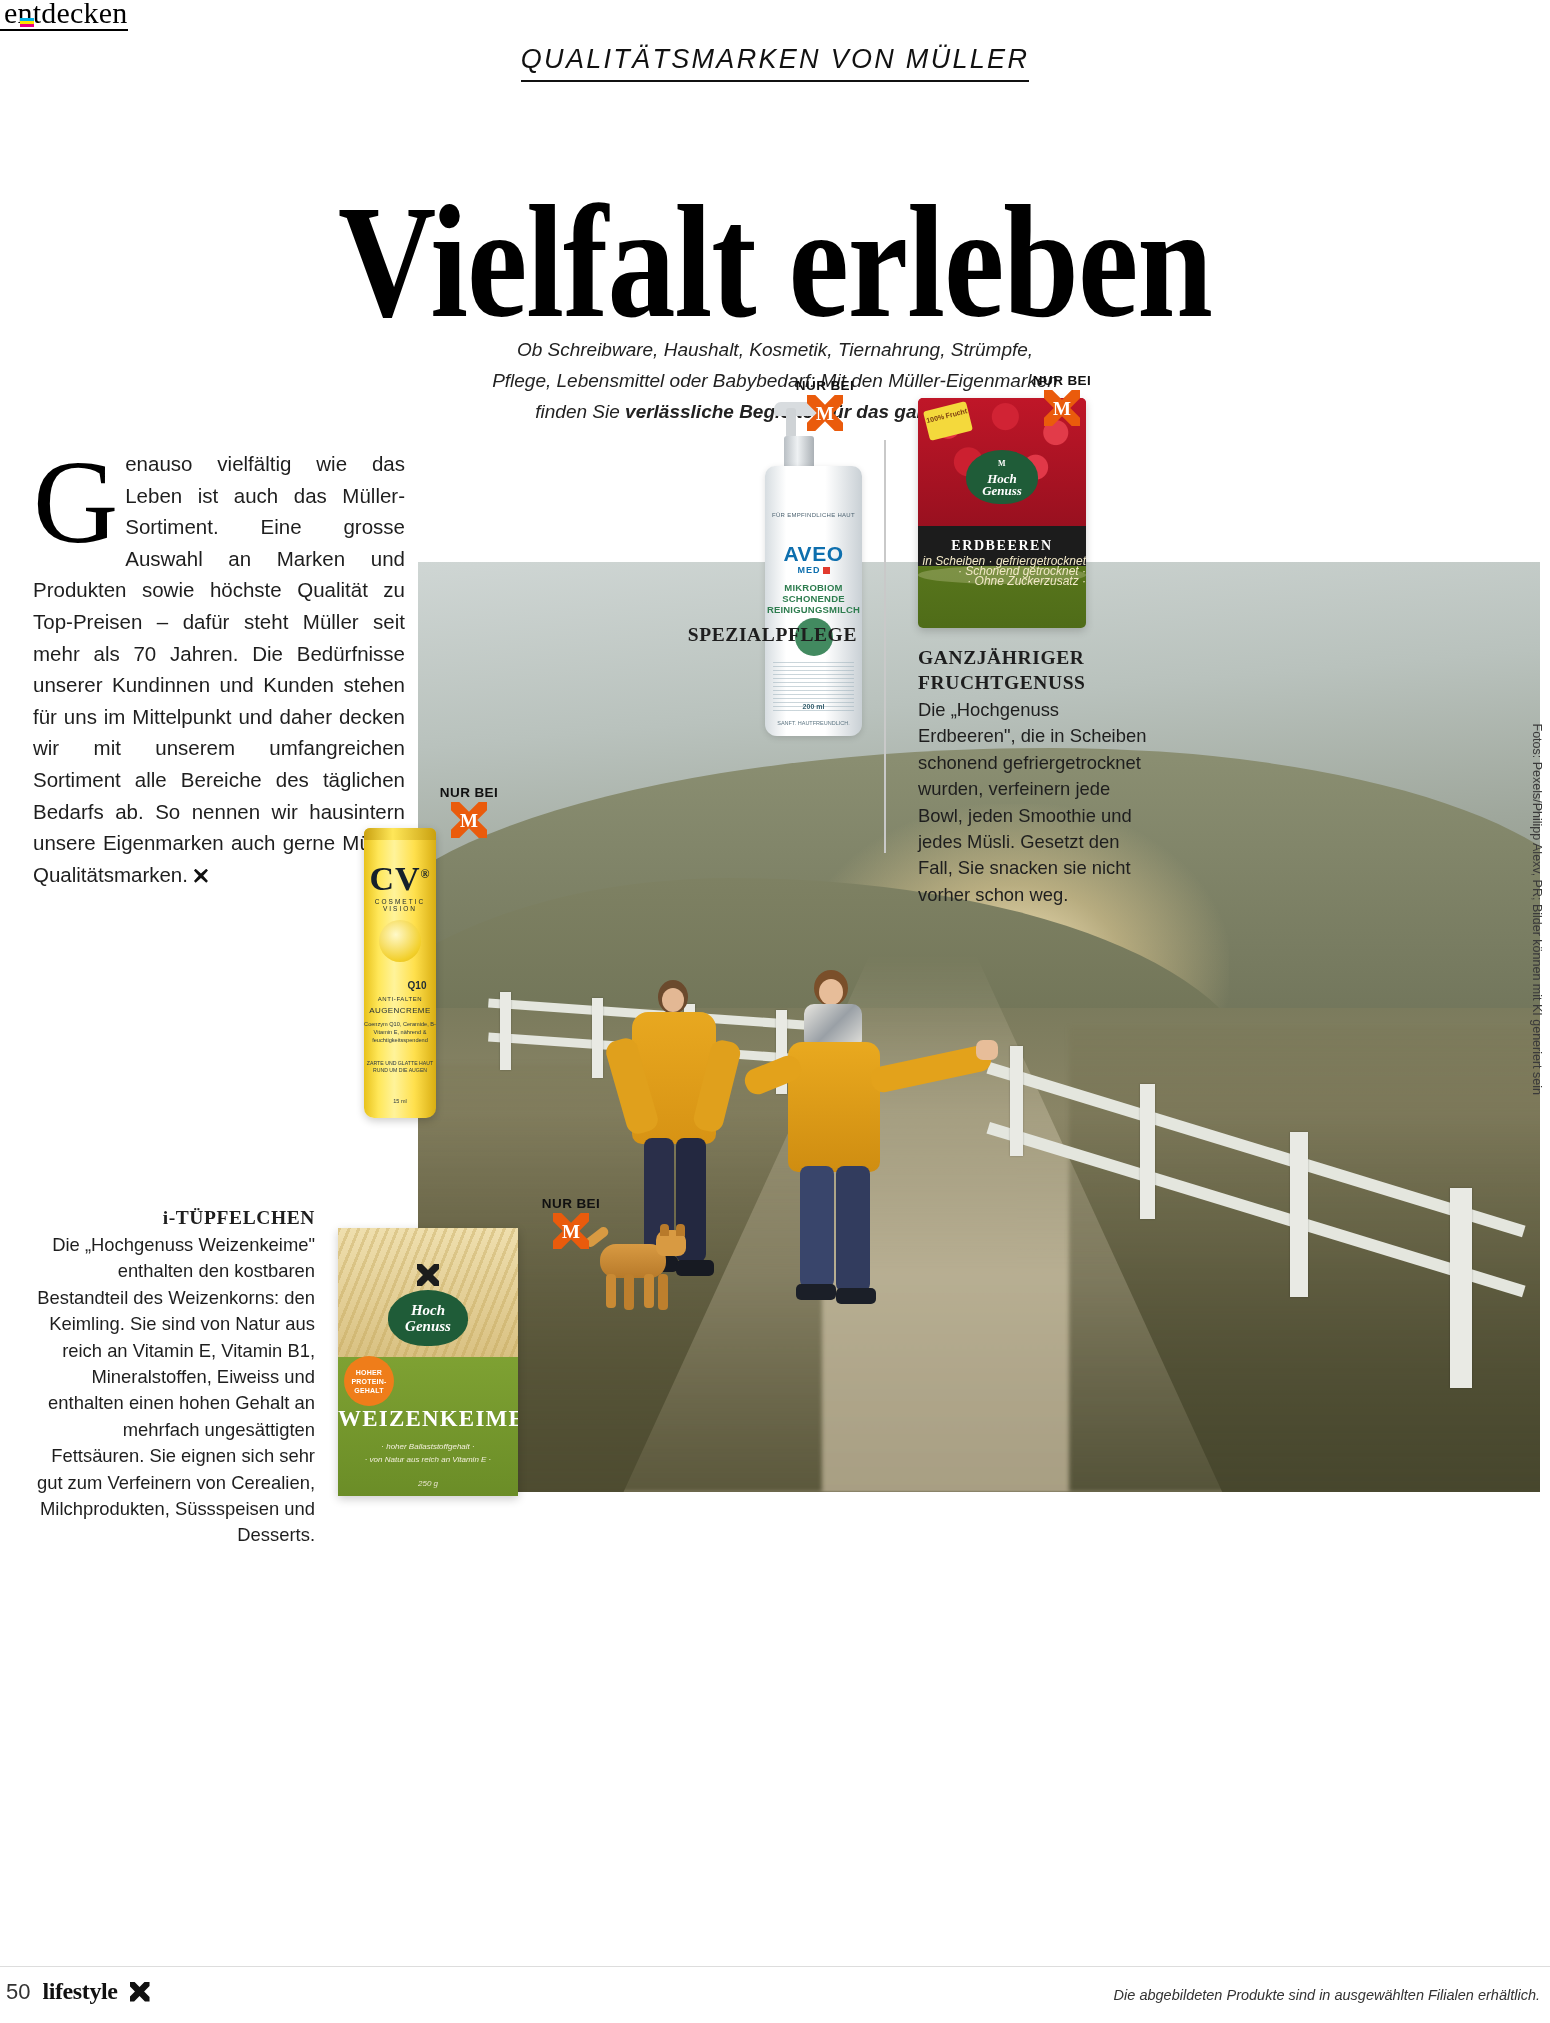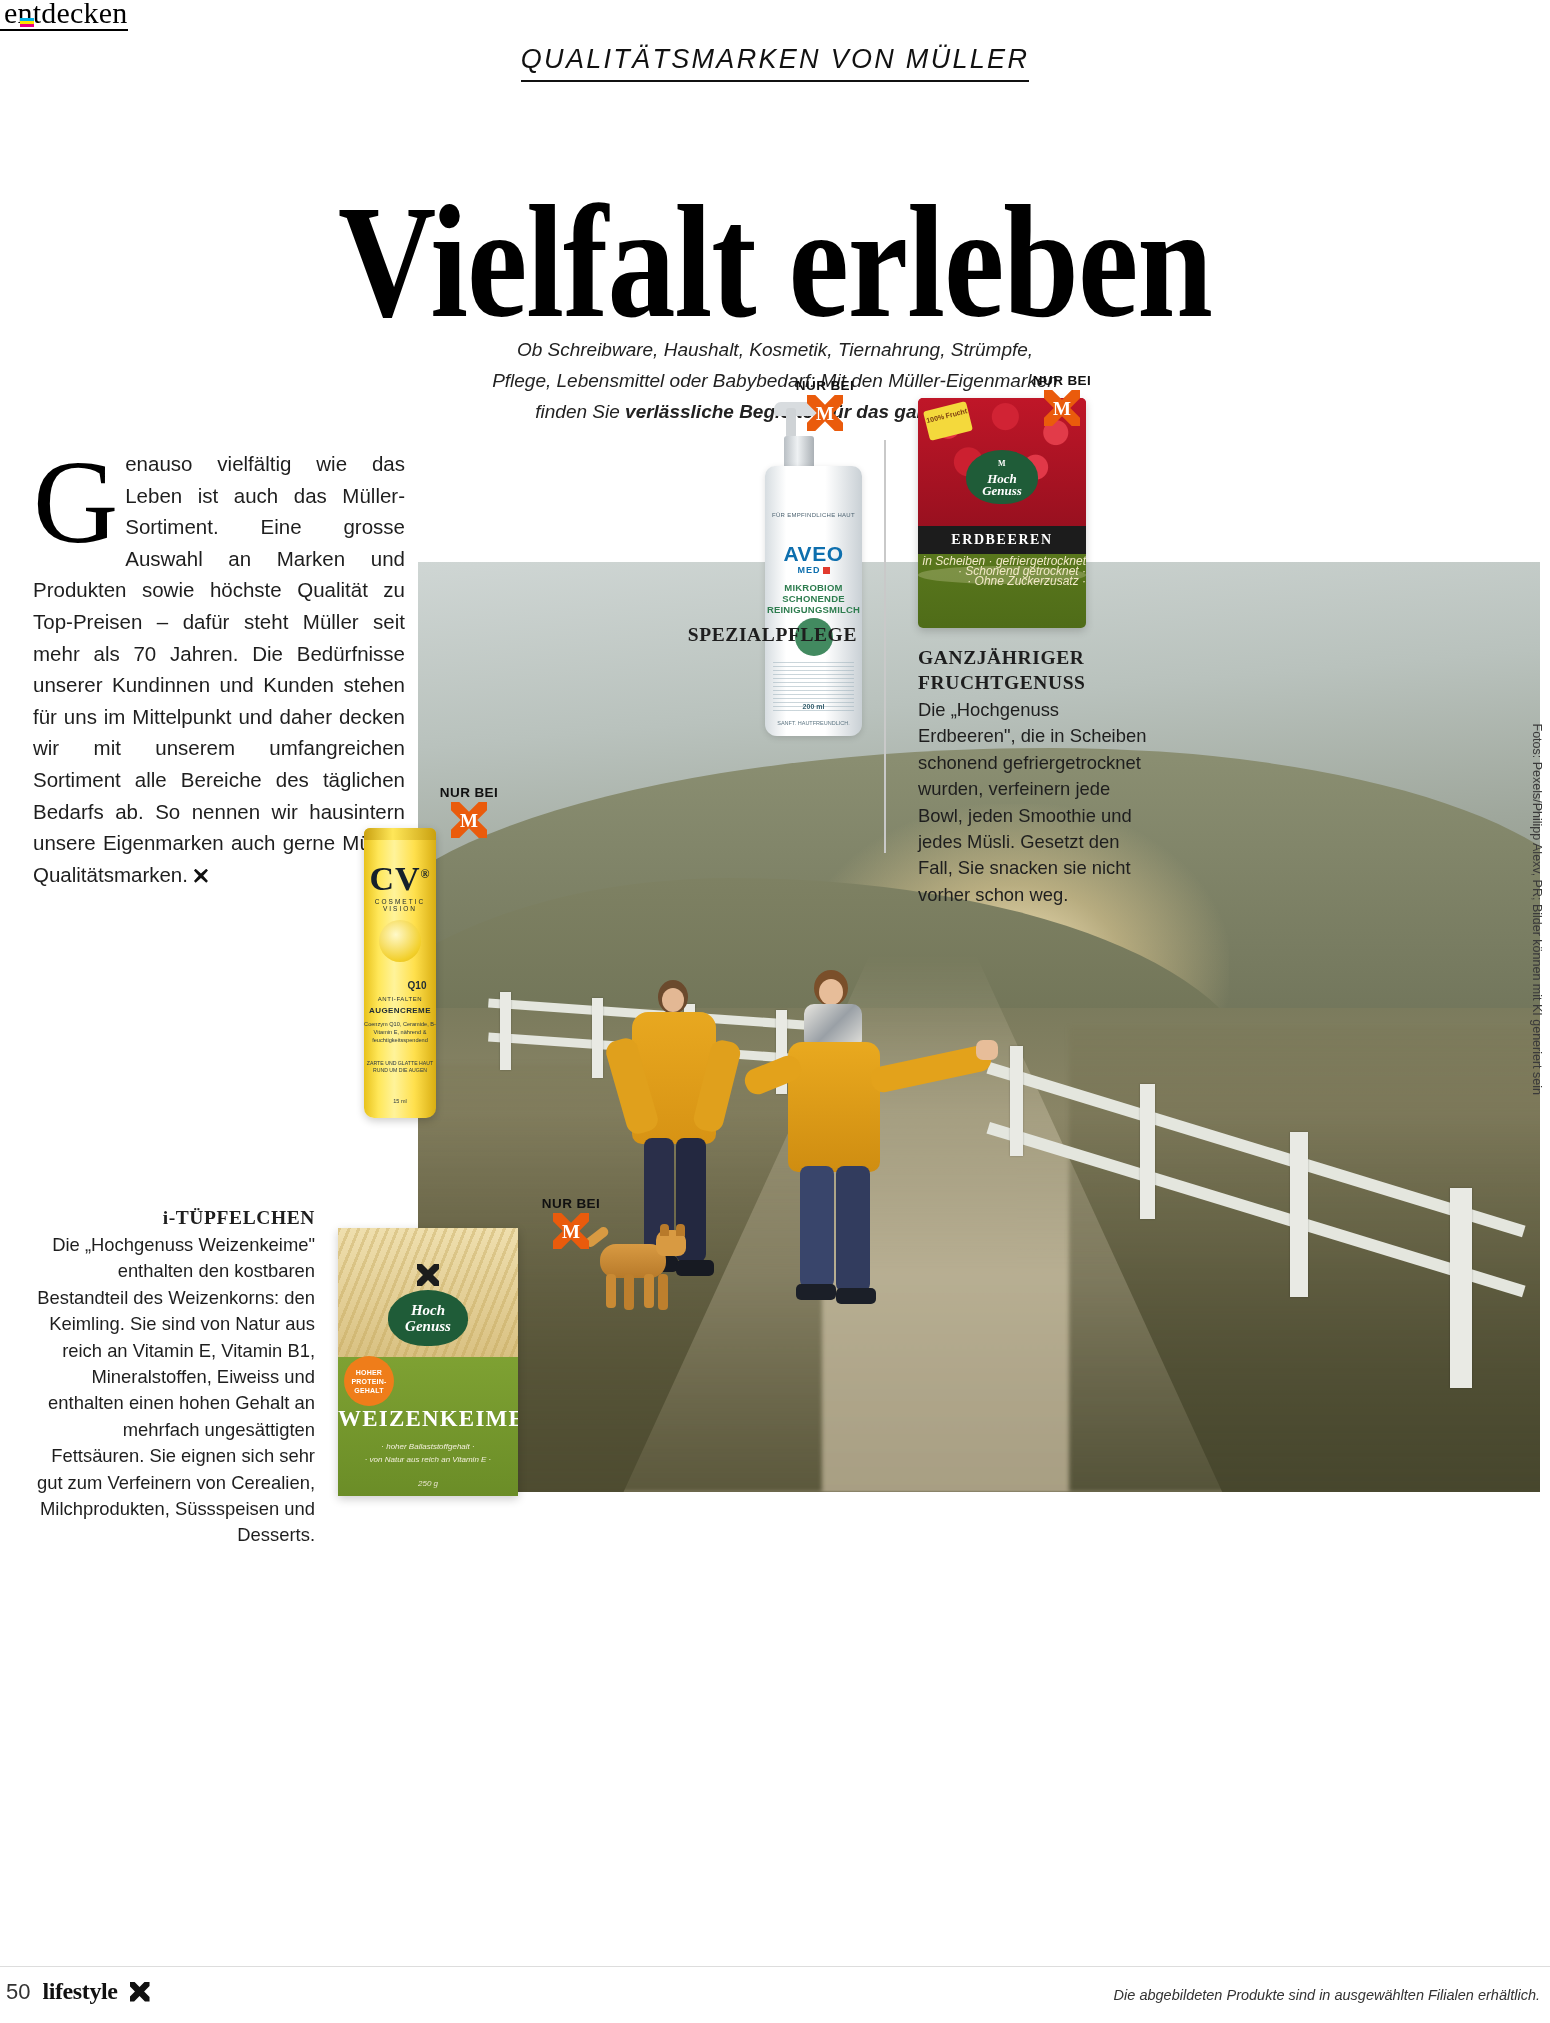--- a/index.html
+++ b/index.html
@@ -236,21 +236,21 @@
   .erd .logo {
     position:absolute; left:50%; margin-left:-36px; top:52px; width:72px; height:54px;
     background:#1f5c38; border-radius:50% 50% 46% 46%;
     display:flex; flex-direction:column; align-items:center; justify-content:center;
     color:#fff; font-family:"Liberation Serif",serif; line-height:15px;
   }
   .erd .logo .l1 { font-size:8px; font-weight:700; letter-spacing:.5px; }
   .erd .logo .l2 { font-size:13px; font-weight:700; font-style:italic; }
   .erd .logo .l3 { font-size:13px; font-weight:700; font-style:italic; margin-top:-3px;}
   .erd .band {
-    position:absolute; left:0; right:0; top:128px; height:28px; background:#1c1c1c;
+    position:absolute; left:0; right:0; top:128px; height:40px; background:#1c1c1c;
     display:flex; align-items:center; justify-content:center;
     color:#fff; font-family:"Liberation Serif",serif; font-weight:700; font-size:14px; letter-spacing:1.6px;
   }
   .erd .sub {
     position:absolute; left:0; right:0; top:158px; text-align:right;
     color:#f2e9c8; font-size:12px; font-style:italic; line-height:10px;
   }
   .erd .wave {
     position:absolute; left:0; right:0; bottom:44px; height:18px;
     background:#f0e7c4; opacity:.25; border-radius:50%;
@@ -266,21 +266,21 @@
   }
   .cv .cap-top { position:absolute; left:0; right:0; top:0; height:12px; background:linear-gradient(90deg,#c9a00f,#ffe759 40%,#c9a00f); }
   .cv .brand { position:absolute; left:0; right:0; top:32px; text-align:center;
       font-family:"Liberation Serif",serif; font-size:34px; font-weight:700; color:#15202b; letter-spacing:1px; }
   .cv .brand sup { font-size:12px; vertical-align:super; }
   .cv .brandsub { position:absolute; left:0; right:0; top:70px; text-align:center; font-size:6.5px; letter-spacing:2px; color:#15202b; }
   .cv .ring { position:absolute; left:50%; margin-left:-21px; top:92px; width:42px; height:42px; border-radius:50%;
       background:radial-gradient(circle at 40% 35%,#fff9c9,#f2cf2a 70%,#d9ae12); }
   .cv .q10 { position:absolute; left:0; right:0; top:152px; text-align:center; font-size:10px; font-weight:700; color:#1d2a36;margin-left:34px;}
   .cv .line1 { position:absolute; left:0; right:0; top:168px; text-align:center; font-size:6px; letter-spacing:.6px; color:#1d2a36;}
-  .cv .line2 { position:absolute; left:0; right:0; top:178px; text-align:center; font-size:8px; font-weight:700; letter-spacing:.4px; color:#1d2a36;}
+  .cv .line2 { position:absolute; left:0; right:0; top:178px; text-align:center; font-size:8px; font-weight:400; letter-spacing:.4px; color:#1d2a36;}
   .cv .line3 { position:absolute; left:0; right:0; top:192px; text-align:center; font-size:5.6px; line-height:8px; color:#2a3742;}
   .cv .line4 { position:absolute; left:0; right:0; top:232px; text-align:center; font-size:5.2px; line-height:7px; color:#2a3742;}
   .cv .ml   { position:absolute; left:0; right:0; bottom:14px; text-align:center; font-size:5.5px; color:#2a3742;}
 
   
   .weiz {
     position:absolute; left:338px; top:1228px; width:180px; height:268px;
     box-shadow:0 3px 9px rgba(0,0,0,.2); overflow:hidden;
     background:linear-gradient(180deg,#e8d49a 0%,#dcc281 44%,#7fa233 46%,#6b8d27 100%);
   }

